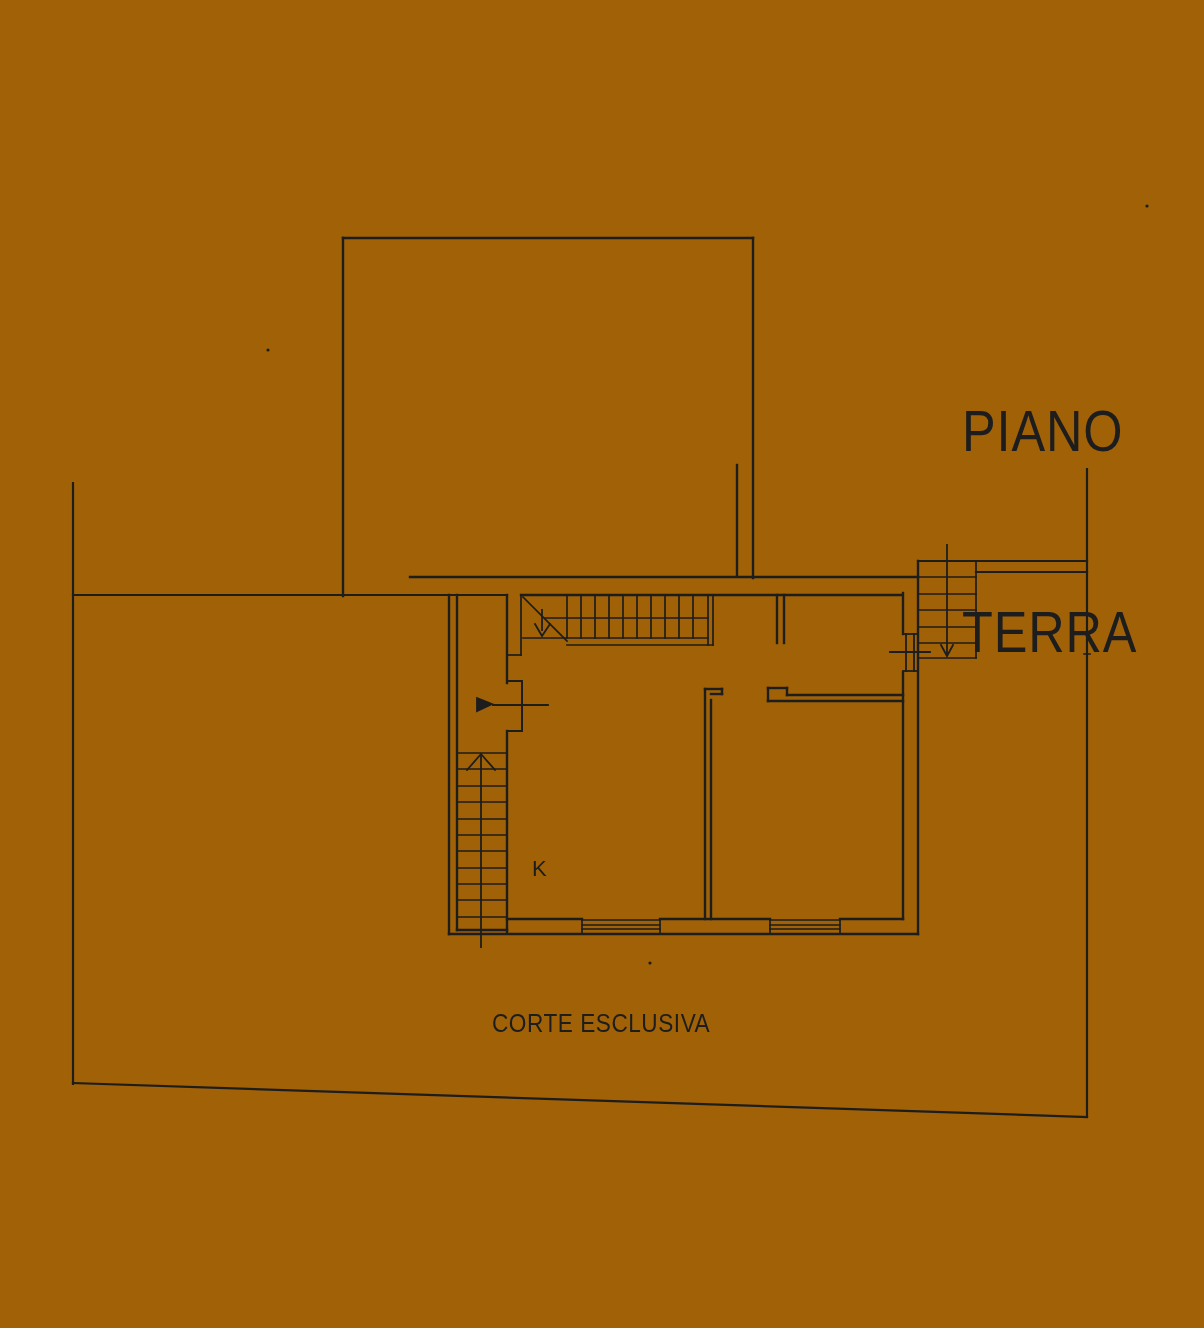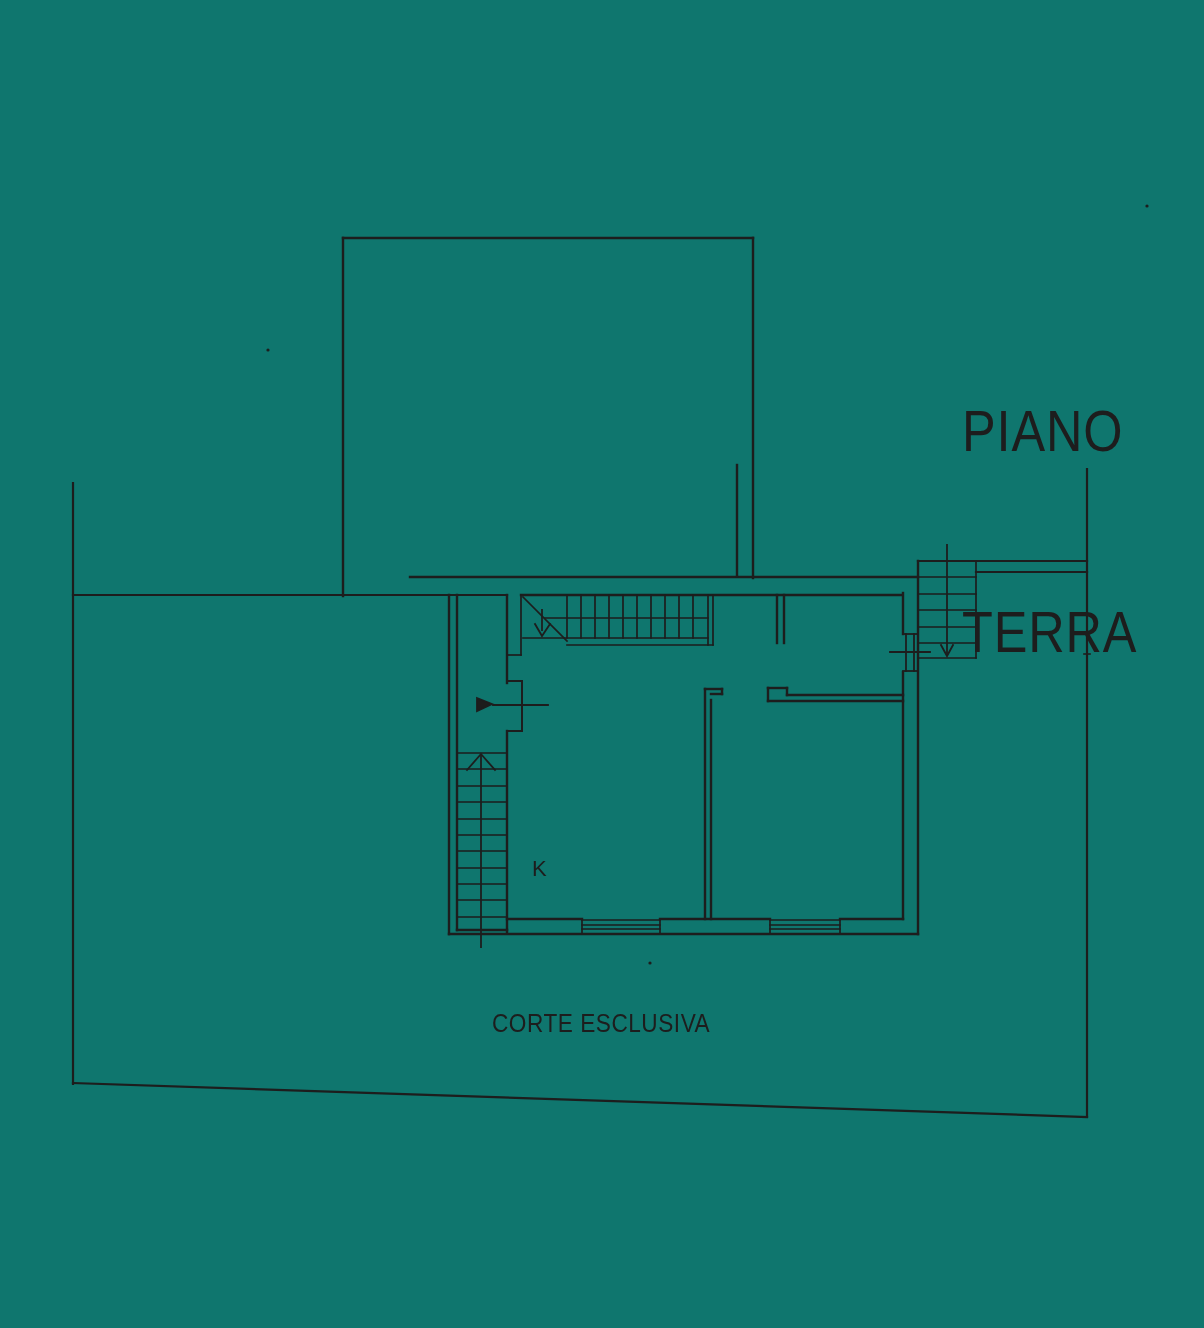--- a/index.html
+++ b/index.html
@@ -32,21 +32,21 @@
     transform:scaleX(.87);
   }
   .label-k{
     left:532px;top:856px;
     font-size:22px;
   }
 </style>
 </head>
 <body>
 
-<div class="page" style="background: #0f766e;">
+<div class="page" style="background: #a16207;">
 
   <svg id="plan-svg" width="1204" height="1328" viewBox="0 0 1204 1328" xmlns="http://www.w3.org/2000/svg">
       <g stroke="#1d1d1d" stroke-width="2.2" fill="none" stroke-linecap="square">
         <line x1="73" y1="483" x2="73" y2="1084"></line>
         <line x1="73" y1="1083" x2="1087" y2="1117"></line>
         <line x1="1087" y1="469" x2="1087" y2="1117"></line>
         <line x1="73" y1="595" x2="507" y2="595"></line>
         <line x1="918" y1="561" x2="1087" y2="561"></line>
         <line x1="976" y1="572" x2="1087" y2="572"></line>
       </g>

